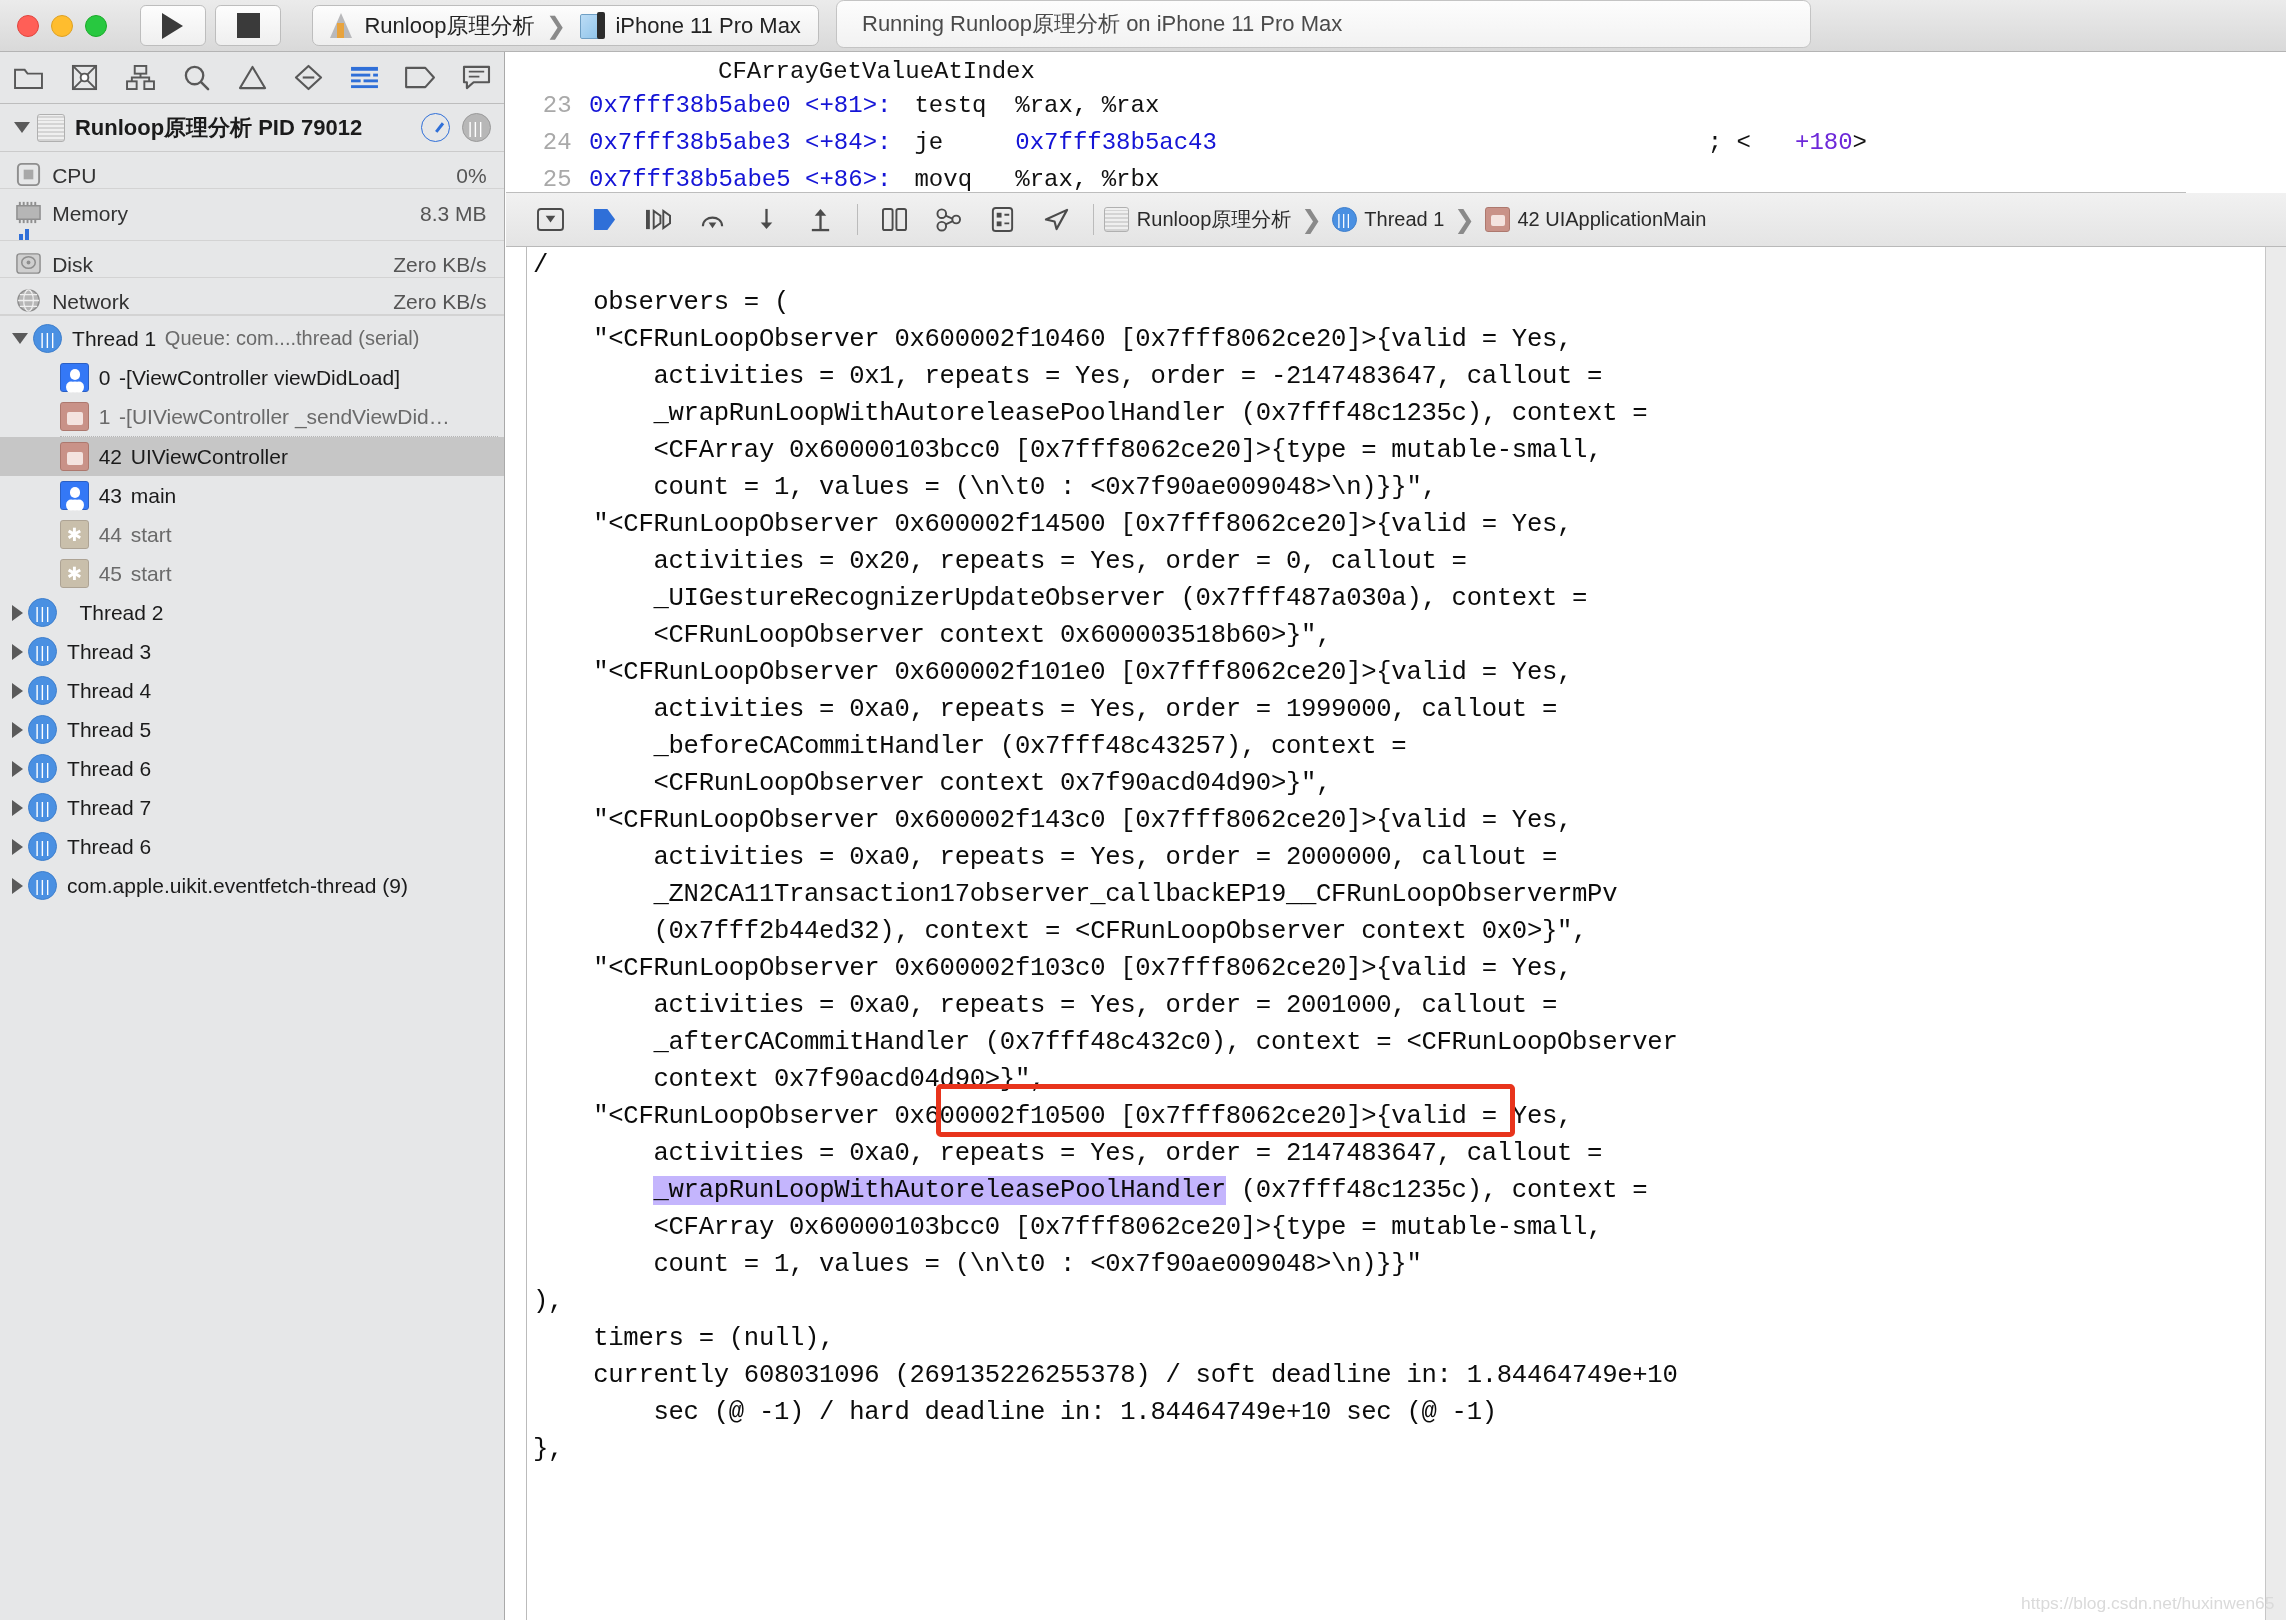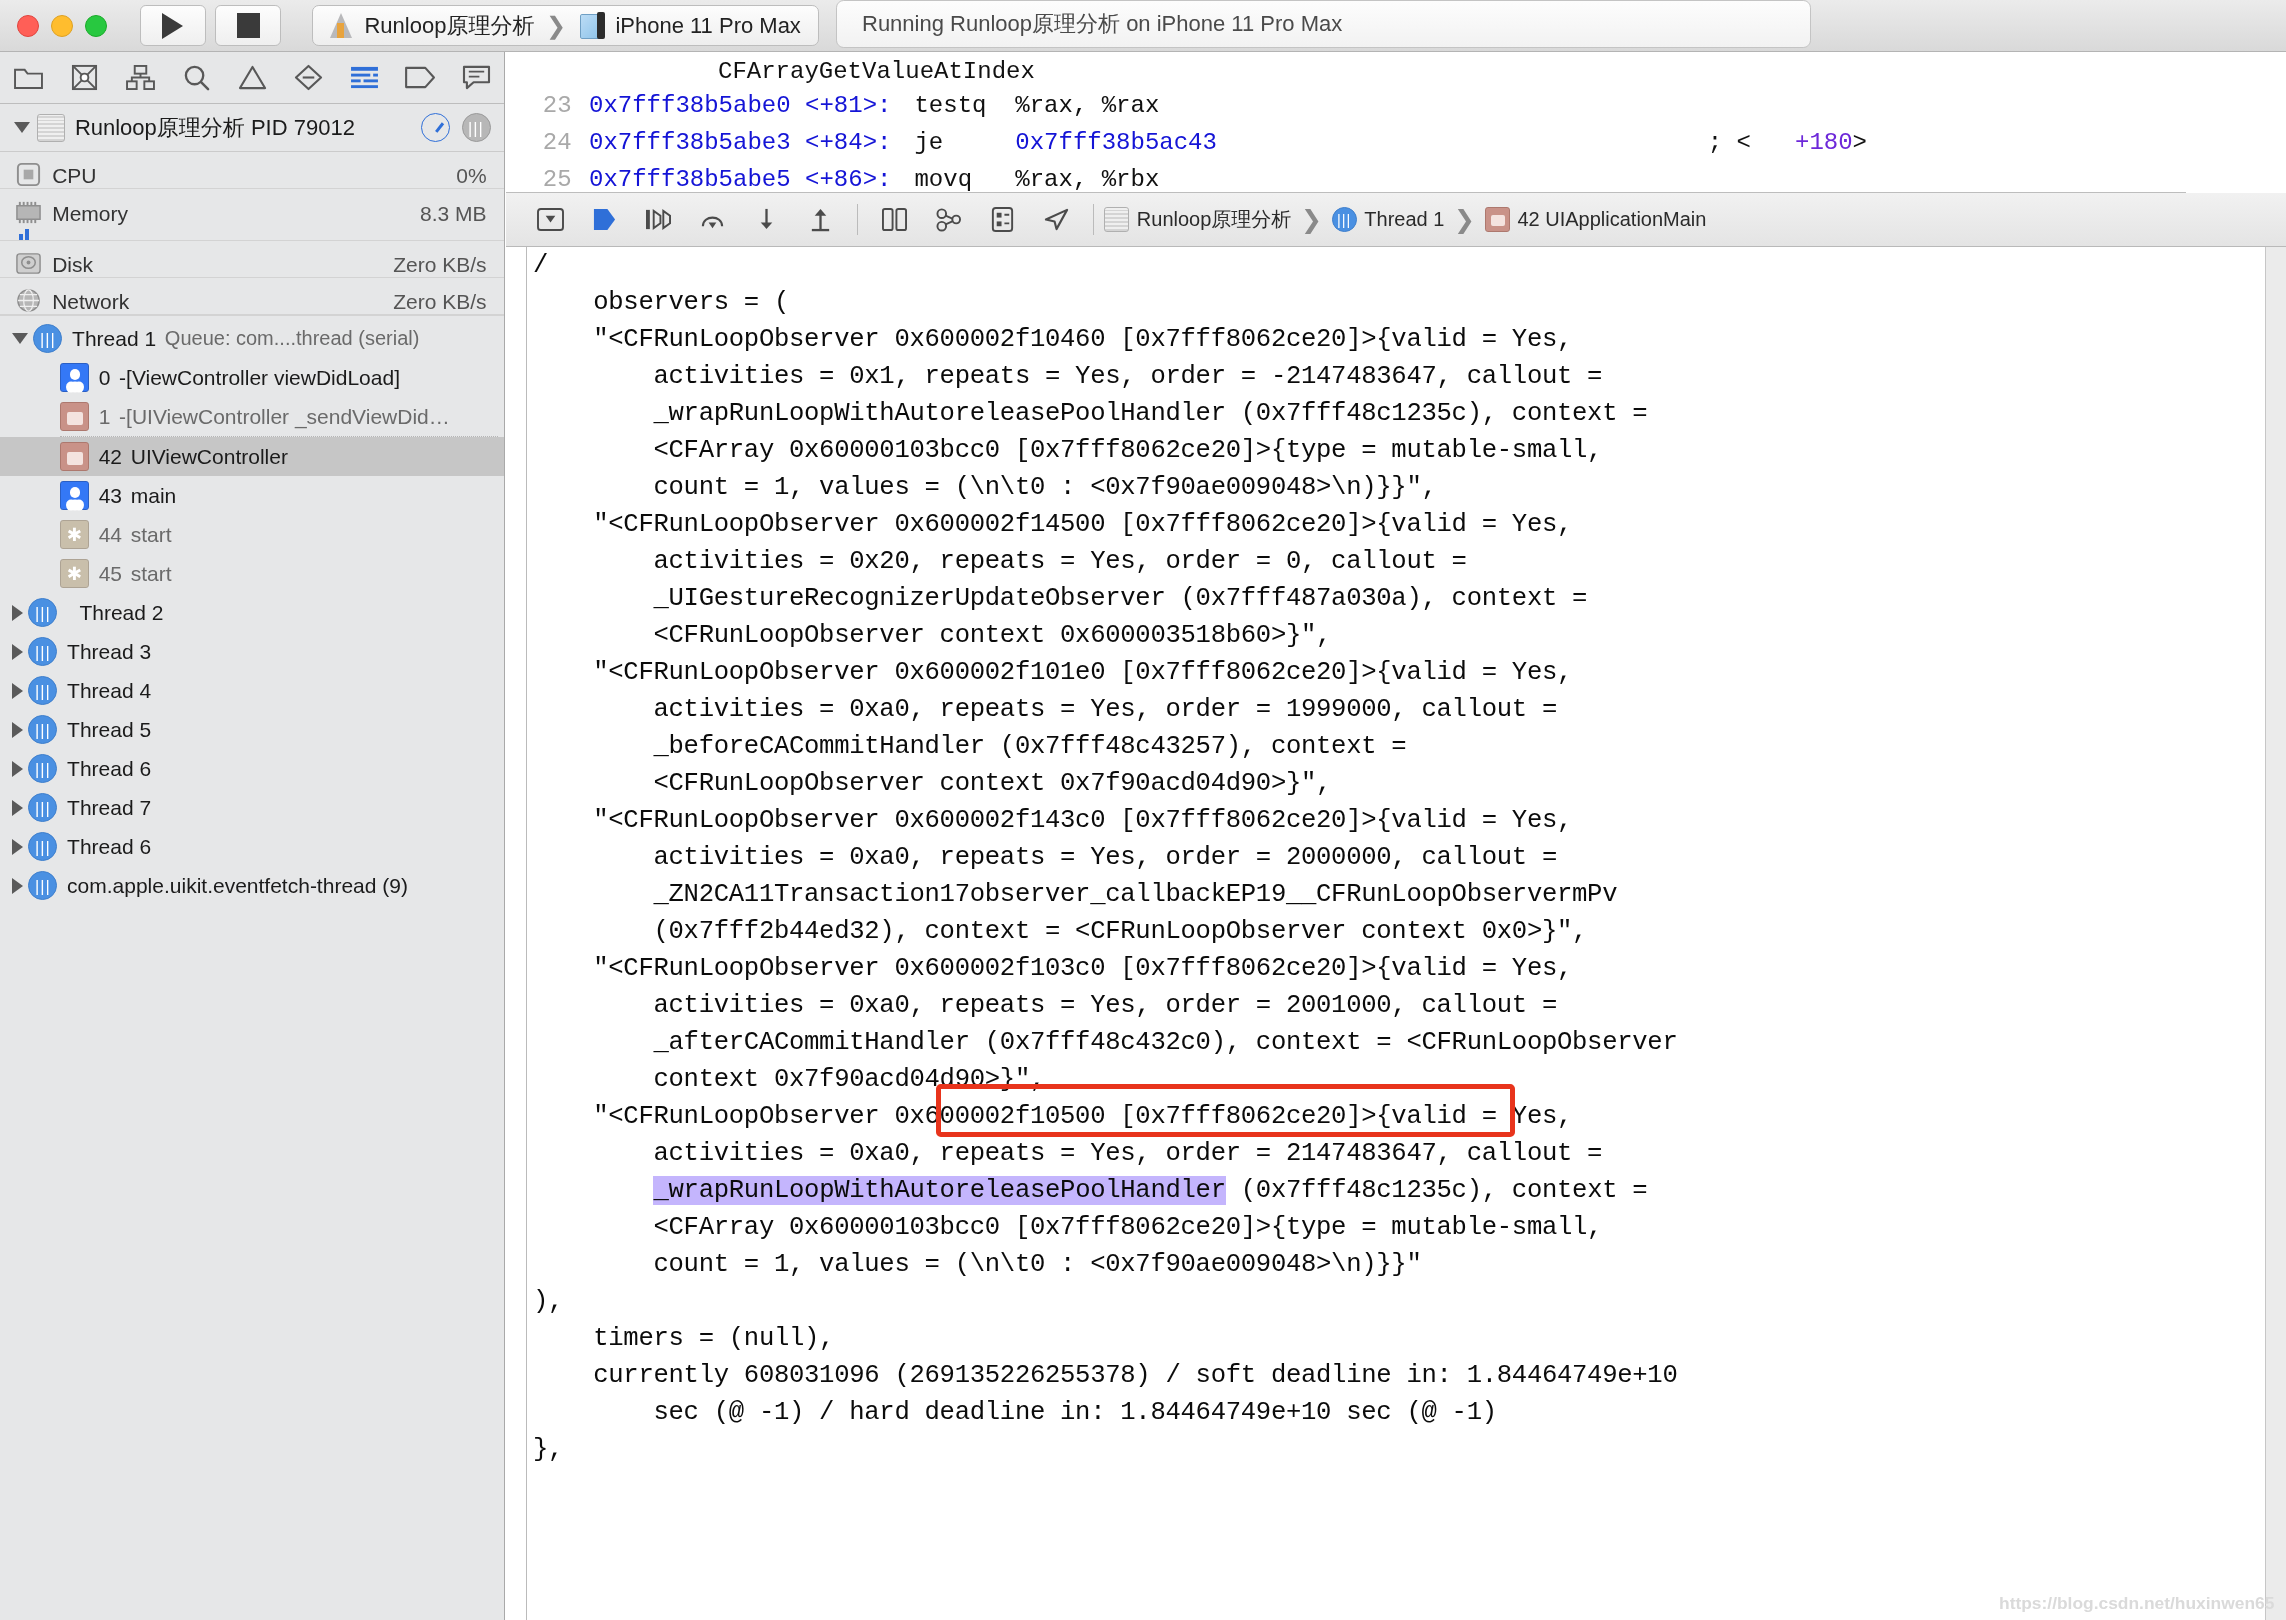--- a/index.html
+++ b/index.html
@@ -123,21 +123,21 @@
     border-top: 8.7px solid transparent;
     border-bottom: 8.7px solid transparent;
     border-left: 11.6px solid #5a5a5a;
   }
   .app-chip {
     width: 28px; height: 28px; margin-right: 9.7px; flex: none;
     background: repeating-linear-gradient(0deg,#d4d4d4 0 1.9px,#efefef 1.9px 3.9px),
                 repeating-linear-gradient(90deg,#d4d4d4 0 1.9px,transparent 1.9px 3.9px);
     border: 1px solid #b0b0b0; border-radius: 2.9px;
   }
-  .nav-header-title { font-size: 22px; font-weight: normal; color: #1b1b1b; }
+  .nav-header-title { font-size: 22px; font-weight: bold; color: #1b1b1b; }
   .gauge-ico {
     width: 29px; height: 29px; border-radius: 50%;
     border: 1.9px solid #2f6fd8; position: relative; flex:none;
   }
   .gauge-ico::after {
     content:""; position:absolute; left:12.6px; top:6.8px;
     width:2.9px; height:10.6px; background:#2f6fd8;
     transform: rotate(38deg); transform-origin: bottom center;
   }
   .thread-ico {
@@ -289,21 +289,20 @@
     width: 579px; height: 53px;
     border: 5.8px solid #e8341c;
     border-radius: 4.8px;
     pointer-events: none;
   }
 
   #watermark {
     position: absolute; right: 11.6px; bottom: 5.8px;
     font-size: 17.4px; color: #dadada;
     font-family: "Liberation Sans", sans-serif;
-    font-weight: bold;
   }
 </style>
 </head>
 <body>
 
 <div id="titlebar">
   <div class="traffic-lights">
     <div class="tl red"></div>
     <div class="tl yellow"></div>
     <div class="tl green"></div>

